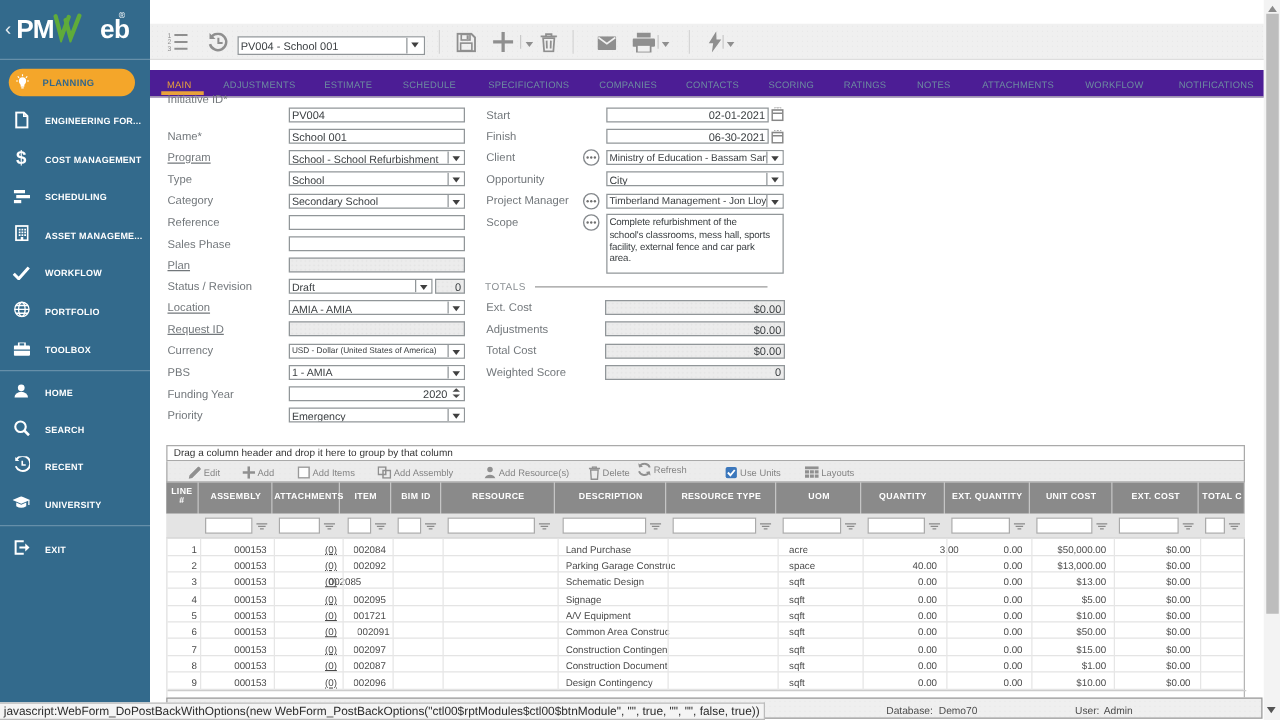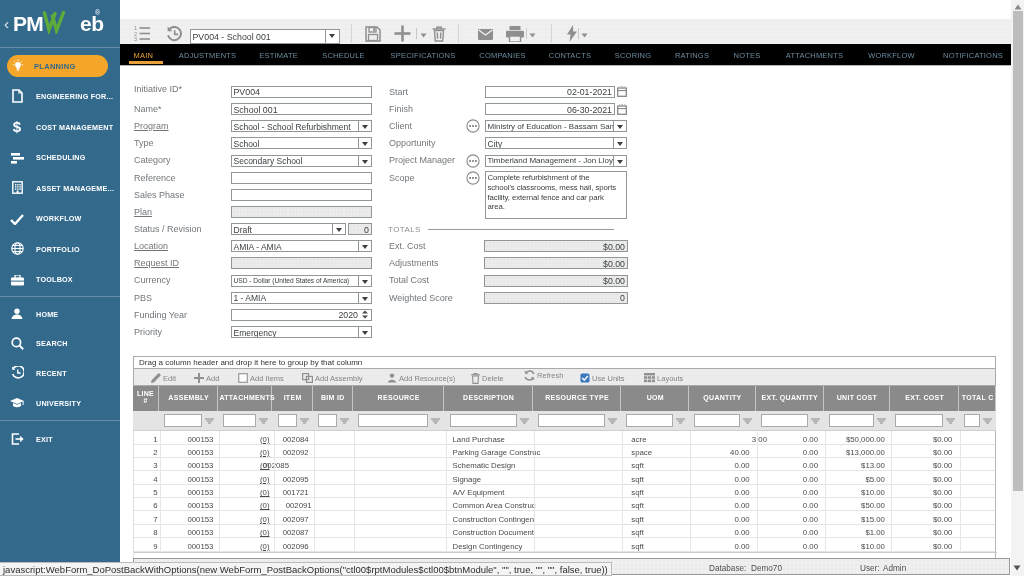--- a/index.html
+++ b/index.html
@@ -6,21 +6,21 @@
 .page{position:relative;width:1024px;height:576px;overflow:hidden;background:#fff}
 
 .sb{left:0;top:0;width:120px;height:562px;background:#336a8c}
 .nav{color:#fff;font-size:7.2px;font-weight:bold;letter-spacing:.2px;white-space:nowrap}
 .pill{left:7px;top:55px;width:101px;height:22px;background:#f4a62a;border-radius:11px}
 .pill .t{position:absolute;left:27px;top:7px;color:#33678a;font-size:7.5px;font-weight:bold;letter-spacing:.3px}
 .div{left:0;width:120px;height:1px;background:rgba(255,255,255,.25)}
 
 .crumb{left:120px;top:0;width:891px;height:19px;background:#7294a9;color:#fff;font-size:10.8px;font-weight:bold;letter-spacing:.1px}
 .tbar{left:120px;top:19px;width:891px;height:29px;background:#f0f0f0;background-image:radial-gradient(circle,#e7e7e7 0.6px,transparent 0.8px);background-size:4px 4px;border-bottom:1px solid #ddd}
-.tabs{left:120px;top:44px;width:891px;height:22px;background:#000000;border-bottom:1px solid #b9b9b9}
+.tabs{left:120px;top:56px;width:891px;height:22px;background:#4c1d95;border-bottom:1px solid #b9b9b9}
 .tab{position:absolute;top:7px;color:#6d8ca1;font-size:7.5px;letter-spacing:.2px;white-space:nowrap;transform:translateX(-50%)}
 .sep{position:absolute;top:5px;width:1px;height:19px;background:#d5d5d5}
 
 .lbl{color:#72777b;font-size:9px;white-space:nowrap}
 .lnk{text-decoration:underline}
 .inp{border:1px solid #919699;background:#fff;font-size:8.8px;color:#3c4043;line-height:10.5px;padding:0.5px 2px 0 1.5px;white-space:nowrap;overflow:hidden}
 .dis{background:#ececec;background-image:radial-gradient(circle,#e3e3e3 0.6px,transparent 0.8px);background-size:3.5px 3.5px}
 .sel .ar{position:absolute;right:0;top:0;bottom:0;width:13px;border-left:1px solid #919699;background:#fff}
 .sel .ar:after{content:"";position:absolute;left:3px;top:4px;border:3.5px solid transparent;border-top:4.5px solid #3f3f3f}
 .rt{text-align:right}
@@ -237,21 +237,21 @@
 <span class="tab" style="left:382.5px;">COMPANIES</span>
 <span class="tab" style="left:450.0px;">CONTACTS</span>
 <span class="tab" style="left:513.0px;">SCORING</span>
 <span class="tab" style="left:572.0px;">RATINGS</span>
 <span class="tab" style="left:627.0px;">NOTES</span>
 <span class="tab" style="left:694.5px;">ATTACHMENTS</span>
 <span class="tab" style="left:771.5px;">WORKFLOW</span>
 <span class="tab" style="left:853.0px;">NOTIFICATIONS</span>
 <div class="a" style="left:9px;top:17px;width:34px;height:3px;background:#e9a13b"></div>
 </div>
-<span class="a lbl" style="left:134px;top:84px">Initiative ID*</span>
+<span class="a lbl" style="left:134px;top:74px">Initiative ID*</span>
     <div class="a inp " style="left:231px;top:85.9px;width:141px;height:12px;">PV004</div>
     <span class="a lbl" style="left:134px;top:103.9px">Name*</span>
     <div class="a inp " style="left:231px;top:103.1px;width:141px;height:12px;">School 001</div>
     <span class="a lbl lnk" style="left:134px;top:121.0px">Program</span>
     <div class="a inp sel" style="left:231px;top:120.2px;width:141px;height:12px;font-size:8.5px;padding-right:16px">School - School Refurbishment<span class="ar"></span></div>
     <span class="a lbl" style="left:134px;top:138.2px">Type</span>
     <div class="a inp sel" style="left:231px;top:137.3px;width:141px;height:12px;font-size:8.5px;padding-right:16px">School<span class="ar"></span></div>
     <span class="a lbl" style="left:134px;top:155.3px">Category</span>
     <div class="a inp sel" style="left:231px;top:154.5px;width:141px;height:12px;font-size:8.5px;padding-right:16px">Secondary School<span class="ar"></span></div>
     <span class="a lbl" style="left:134px;top:172.5px">Reference</span>
@@ -361,21 +361,21 @@
             <path d="M0.8 9.6 a4.3 3.6 0 0 1 8.4 0 z"></path>
           </g>
         </svg> <span style="vertical-align:top;display:inline-block;padding-top:1px">Add Resource(s)</span></div>
       <div class="tbtn" style="left:337px;padding-top:3.5px"><svg class="ic" width="9" height="11" viewBox="0 0 9 11">
           <g fill="none" stroke="#909090" stroke-width="1.1">
             <path d="M1.5 3 h6 l-0.5 7.4 h-5 z"></path>
             <line x1="0" y1="1.8" x2="9" y2="1.8"></line>
             <path d="M3 1.8 v-1.2 h3 v1.2"></path>
           </g>
         </svg> <span style="vertical-align:top;display:inline-block;padding-top:1px">Delete</span></div>
-      <div class="tbtn" style="left:390px;padding-top:1px"><svg class="ic" width="11" height="11" viewBox="0 0 11 11">
+      <div class="tbtn" style="left:376px;padding-top:1px"><svg class="ic" width="11" height="11" viewBox="0 0 11 11">
           <g fill="none" stroke="#909090" stroke-width="1.5">
             <path d="M9.8 4 A4.5 4.5 0 0 0 1.7 3.2"></path>
             <path d="M1.2 7 A4.5 4.5 0 0 0 9.3 7.8"></path>
           </g>
           <path d="M0.6 0.6 l0.6 3.4 3.2-0.6 z" fill="#909090"></path>
           <path d="M10.4 10.4 l-0.6-3.4 -3.2 0.6 z" fill="#909090"></path>
         </svg> <span style="vertical-align:top;display:inline-block;padding-top:1px">Refresh</span></div>
       <div class="tbtn" style="left:446px;padding-top:3.5px"><svg class="ic" width="10" height="10" viewBox="0 0 10 10">
           <rect x="0.5" y="0.5" width="9" height="9" rx="1.5" fill="#3b77bc"></rect>
           <path d="M2.3 5 l2 2.2 L7.8 3" fill="none" stroke="#fff" stroke-width="1.5"></path>

